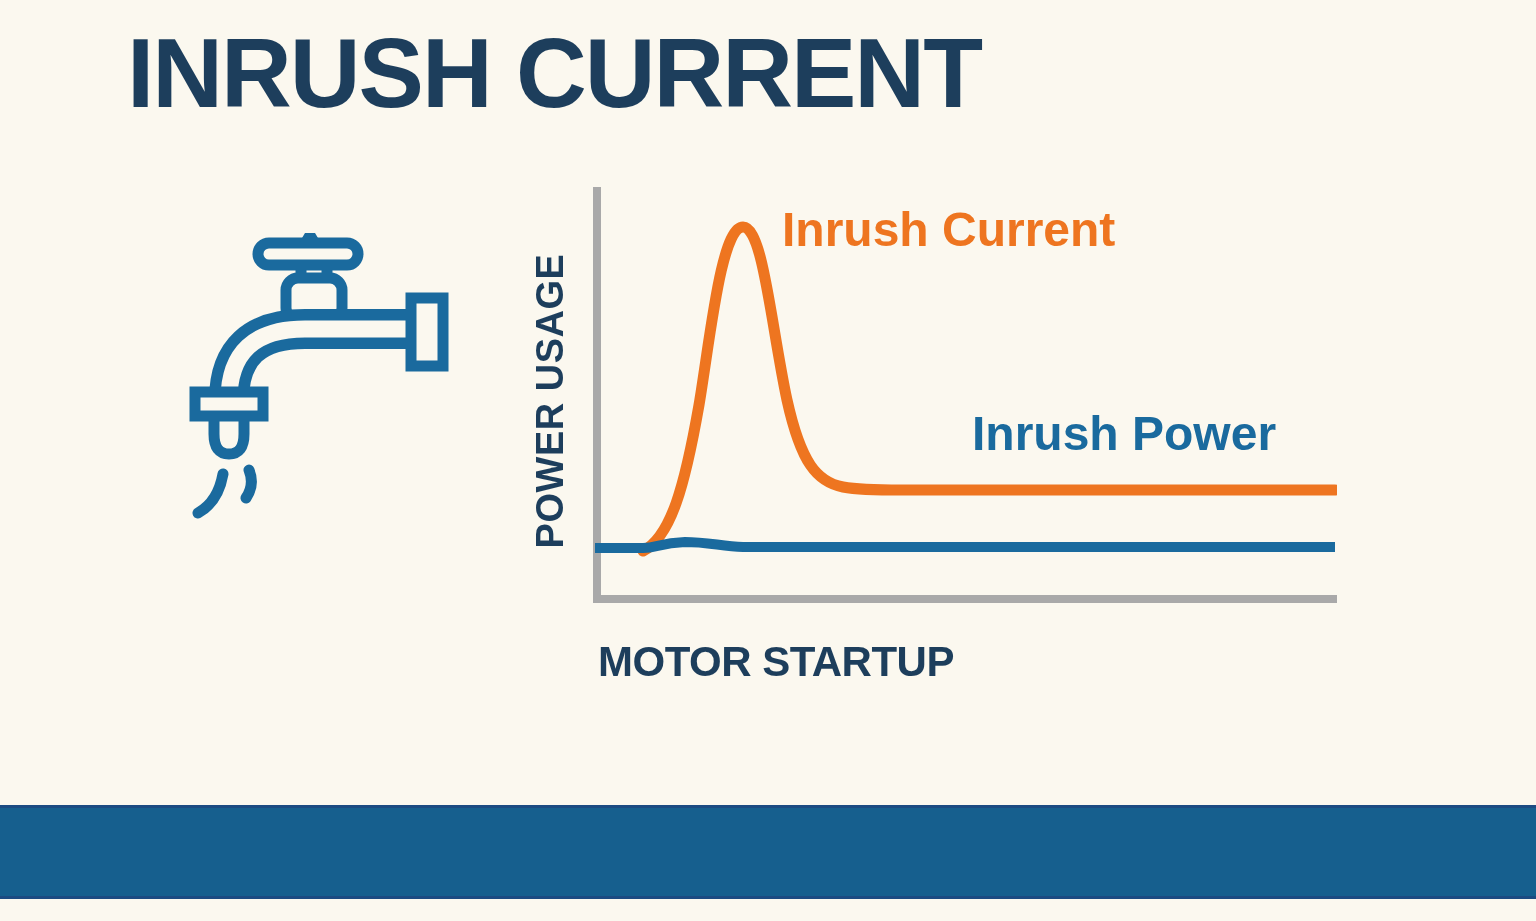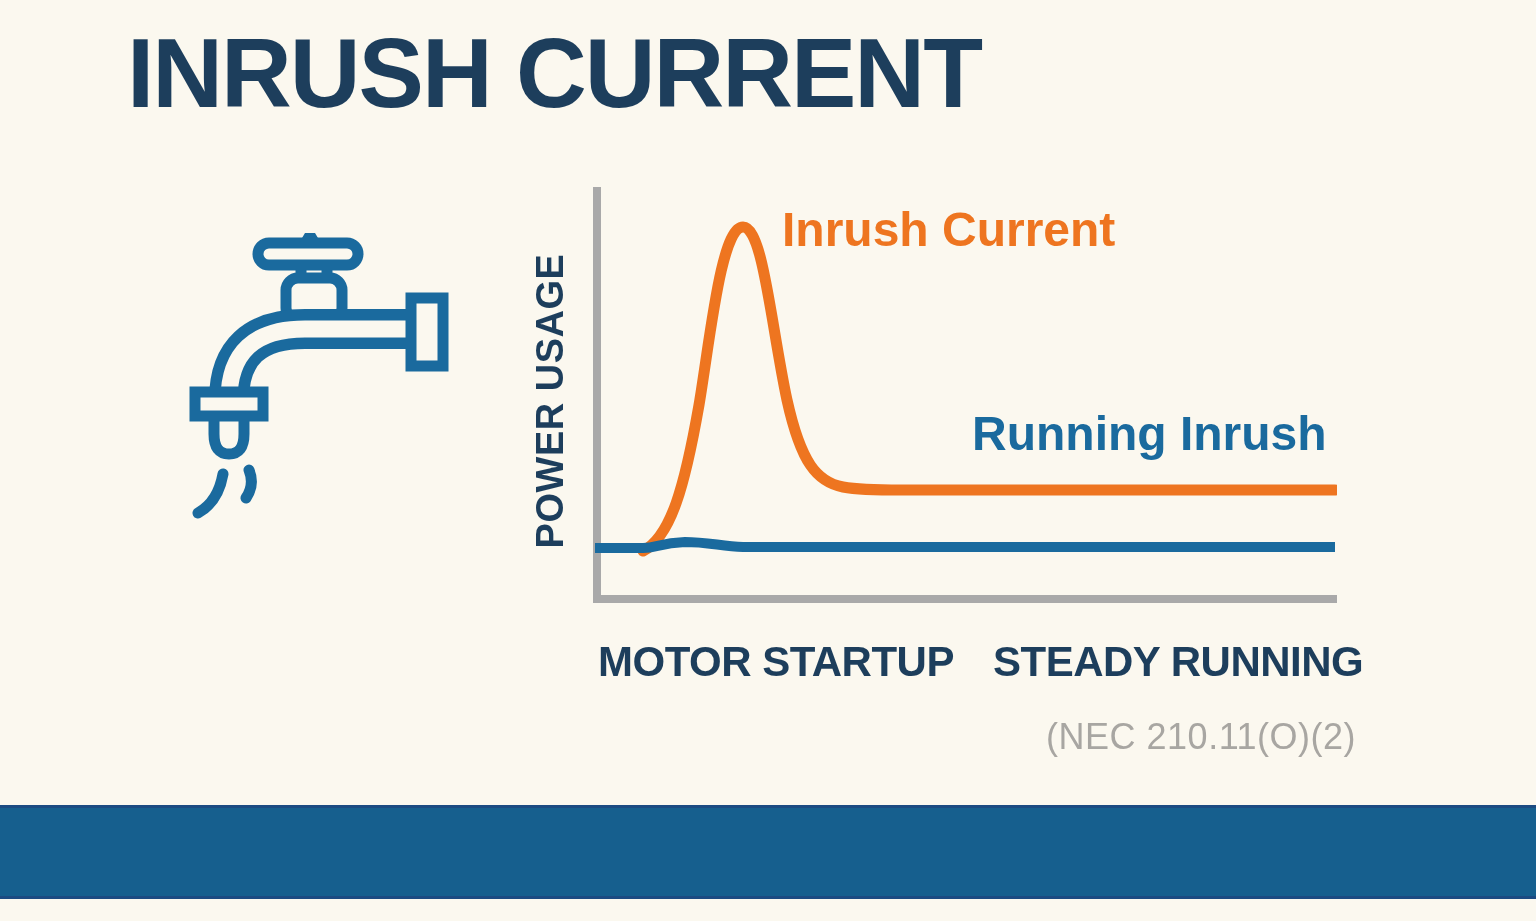--- a/index.html
+++ b/index.html
@@ -154,22 +154,20 @@
              L 742 305" stroke="#ee7520" stroke-width="11" stroke-linecap="round"></path>
     <path d="M 2 363 L 50 363
              C 64 363, 66 358, 92 357
              C 114 357, 128 361, 150 362
              L 742 362" stroke="#1a6a9e" stroke-width="10" stroke-linecap="butt"></path>
   </svg>
 
   <div class="ylabel">POWER USAGE</div>
 
   <div class="label-inrush">Inrush Current</div>
-  <div class="label-running">Running Inrush</div>
+  <div class="label-running">Inrush Power</div>
 
   <div class="zone zone-startup">MOTOR STARTUP</div>
-  <div class="zone zone-steady">STEADY RUNNING</div>
 
-  <div class="note">(NEC 210.11(O)(2)</div>
 
   <div class="footer-bar"></div>
 
 </div>
 
 </body></html>

